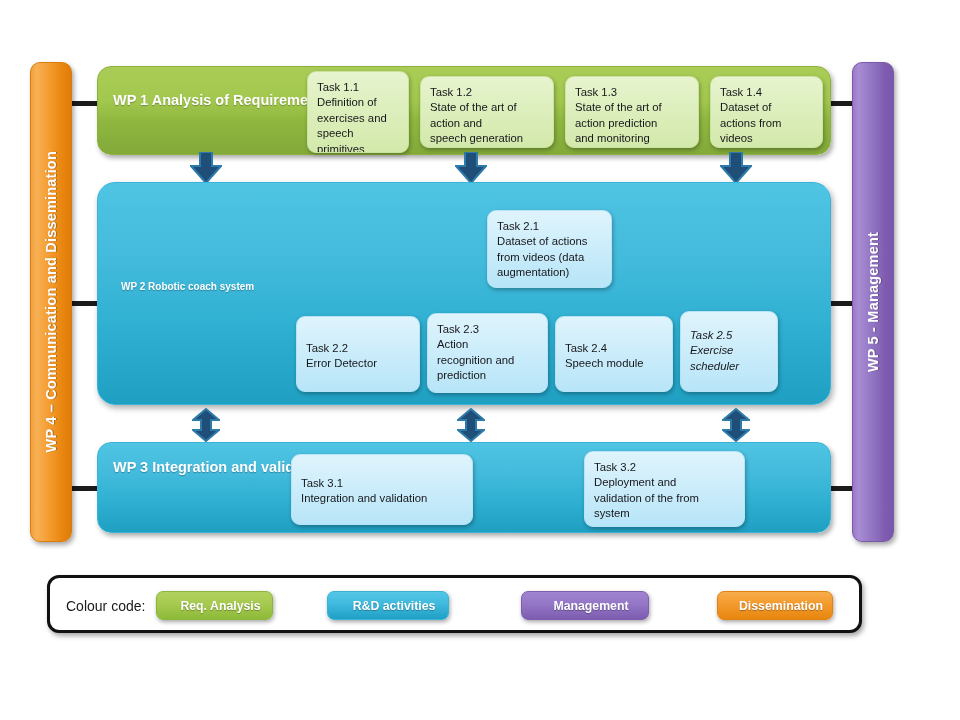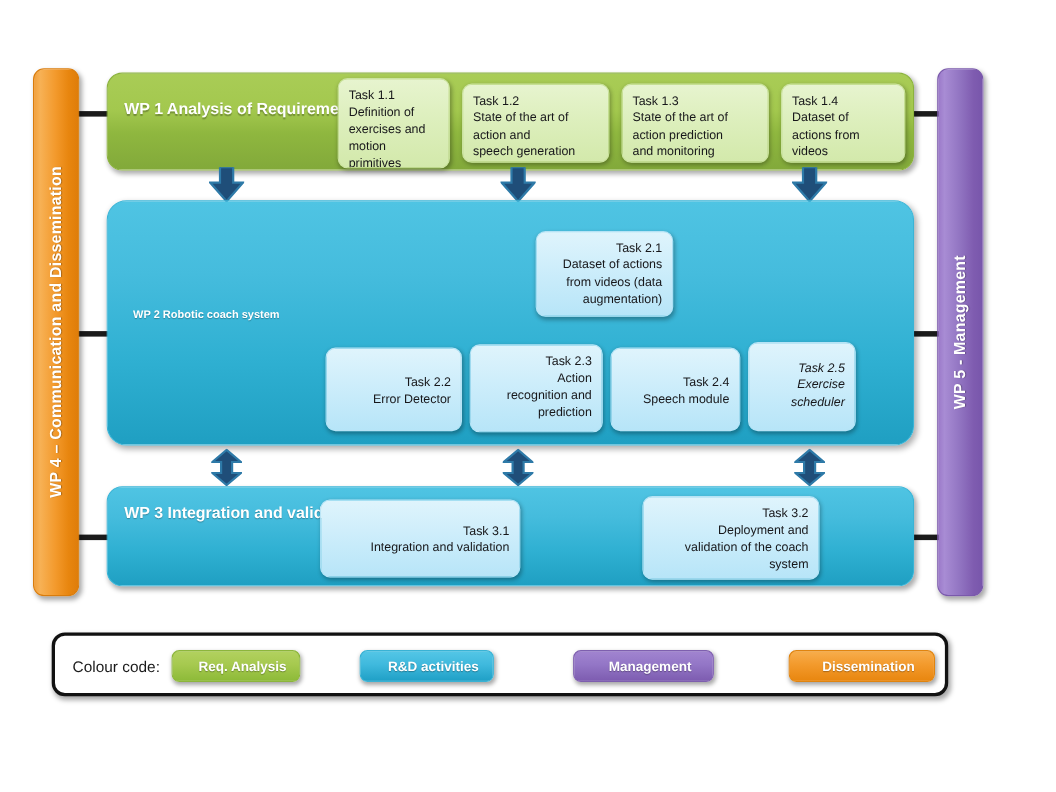--- a/index.html
+++ b/index.html
@@ -103,21 +103,20 @@
     box-shadow: 1px 2px 4px rgba(0,0,0,.30);
     overflow: hidden;
   }
   .task-green {
     background: linear-gradient(to bottom, #e7f4cf 0%, #ddefbd 45%, #d3e9ab 100%);
     border: 1px solid #cbe3a0;
   }
   .task-blue {
     background: linear-gradient(to bottom, #dff4fc 0%, #cfeefb 40%, #b7e5f8 100%);
     border: 1px solid #b6e3f5;
-    text-align: right;
   }
   .task .tline { display: block; }
 
   
   .arrow-down, .arrow-both { position: absolute; }
 
   
   #legend {
     position: absolute; left: 47px; top: 575px; width: 815px; height: 58px;
     background: #ffffff;
@@ -167,21 +166,21 @@
   <div class="panel" id="wp1">
     <div class="wp-title">
       <span class="tline">WP 1</span>
       <span class="tline">Analysis of Requirements</span>
     </div>
 
     <div class="task task-green" style="left:209px; top:4px; width:102px; height:82px;">
       <span class="tline">Task 1.1</span>
       <span class="tline">Definition of</span>
       <span class="tline">exercises and</span>
-      <span class="tline">motion</span>
+      <span class="tline">speech</span>
       <span class="tline">primitives</span>
     </div>
 
     <div class="task task-green" style="left:322px; top:9px; width:134px; height:72px;">
       <span class="tline">Task 1.2</span>
       <span class="tline">State of the art of</span>
       <span class="tline">action and</span>
       <span class="tline">speech  generation</span>
     </div>
 
@@ -265,35 +264,35 @@
     </div>
 
     <div class="task task-blue" style="left:193px; top:11px; width:182px; height:71px; padding-top:21px;">
       <span class="tline">Task 3.1</span>
       <span class="tline">Integration and validation</span>
     </div>
 
     <div class="task task-blue" style="left:486px; top:8px; width:161px; height:76px;">
       <span class="tline">Task 3.2</span>
       <span class="tline">Deployment and</span>
-      <span class="tline">validation of the coach</span>
+      <span class="tline">validation of the from</span>
       <span class="tline">system</span>
     </div>
   </div>
 
   <div id="legend">
     <span class="legend-label">Colour code:</span>
 
     <div class="chip chip-green" style="left:106px; width:117px;">
       <span>Req. Analysis</span>
     </div>
     <div class="chip chip-purple" style="left:471px; width:128px;">
       <span>Management</span>
     </div>
     <div class="chip chip-blue" style="left:277px; width:122px;">
       <span>R&amp;D activities</span>
     </div>
-    <div class="chip chip-orange" style="left:667px; width:133px;">
+    <div class="chip chip-orange" style="left:667px; width:116px;">
       <span>Dissemination</span>
     </div>
   </div>
 
 </div>
 
 </body></html>

